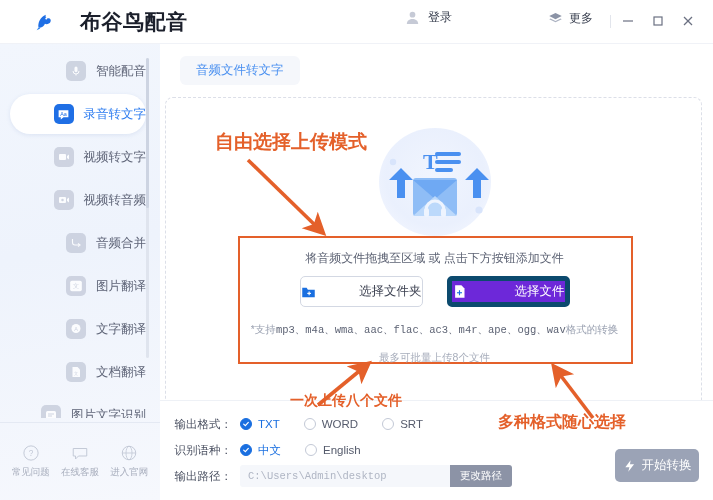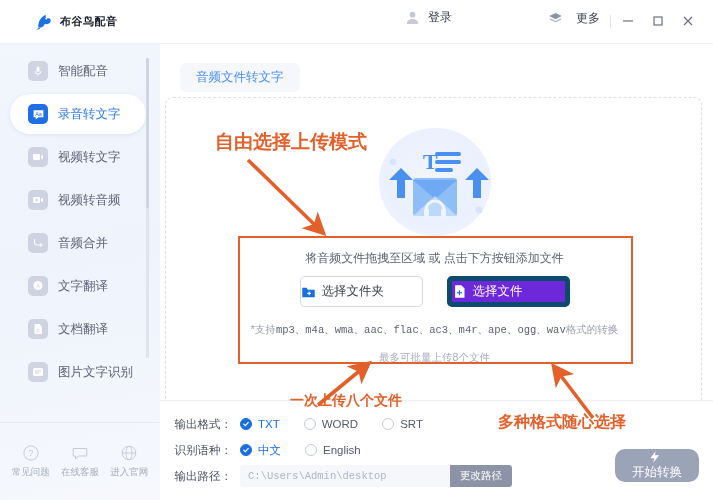--- a/index.html
+++ b/index.html
@@ -22,41 +22,41 @@
     background: #ffffff;
     display: flex; align-items: center;
     border-bottom: 1px solid #f0f2f7;
   }
   .logo-wrap {
     display: flex; align-items: center;
     margin-left: 33px;
   }
   .logo-icon { width: 22px; height: 22px; display:block; }
   .app-title {
-    margin-left: 5px;
-    font-size: 11px;
+    margin-left: 25px;
+    font-size: 21px;
     font-weight: bold;
     color: #1b1f2b;
     letter-spacing: 0.5px;
     text-align: right;
   }
   .tb-account {
     position: absolute; left: 404px; top: 9px;
     display: flex; align-items: center;
   }
   .avatar-icon { width: 17px; height: 17px; display:block; }
   .login-label {
     margin-left: 7px; font-size: 12px; color: #3c4252;
   }
   .tb-more {
     position: absolute; left: 548px; top: 10px;
     display: flex; align-items: center; cursor: default;
   }
   .layers-icon { width: 15px; height: 15px; display:block; }
-  .more-label { margin-left: 13px; font-size: 12px; color: #3c4252; }
+  .more-label { margin-left: 6px; font-size: 12px; color: #3c4252; }
   .win-ctrls {
     position: absolute; right: 10px; top: 8px;
     display: flex; align-items: center;
   }
   .win-btn {
     width: 30px; height: 26px;
     display: flex; align-items: center; justify-content: center;
   }
   .win-sep {
     width: 1px; height: 13px; background: #e2e5ec; margin: 0 2px 0 0;
@@ -72,20 +72,21 @@
     position: absolute; top: 4px; left: 0;
     width: 160px; height: 370px;
     overflow: hidden;
   }
   .nav-item {
     position: relative;
     height: 40px;
     margin: 3px 14px 3px 10px;
     display: flex; align-items: center;
     border-radius: 20px;
+    justify-content: flex-end;
   }
   .nav-item.active {
     background: #ffffff;
     box-shadow: 0 1px 4px rgba(120,150,200,0.18);
   }
   .nav-ico {
     width: 20px; height: 20px;
     margin-left: 18px;
     flex: 0 0 20px;
     border-radius: 5px;
@@ -137,21 +138,21 @@
     white-space: nowrap;
   }
 
   
   .main {
     position: absolute; top: 44px; left: 160px;
     width: 553px; height: 456px;
     background: #ffffff;
   }
   .tabbar {
-    position: absolute; top: 19px; left: 20px;
+    position: absolute; top: 12px; left: 20px;
     display: flex;
     justify-content: flex-end;
   }
   .tab {
     height: 29px;
     padding: 0 16px;
     display: flex; align-items: center;
     background: #f5f7fb;
     border-radius: 6px;
     font-size: 12.5px;
@@ -188,21 +189,21 @@
   }
   .dz-buttons {
     position: absolute; left: 0; top: 178px;
     width: 537px;
     display: flex; justify-content: center; gap: 24px;
   }
   .btn {
     height: 31px;
     min-width: 123px;
     border-radius: 5px;
-    display: flex; align-items: center; justify-content: flex-start;
+    display: flex; align-items: center; justify-content: space-between;
     font-size: 12.5px;
   }
   .btn-outline {
     background: #ffffff;
     border: 1px solid #d3d8e3;
     color: #3a3f4f;
   }
   .btn-primary {
     background: #6d28d9;
     border: 5px solid #0c4a6e;
@@ -291,25 +292,24 @@
     background: #8c93a6;
     color: #fff;
     border-radius: 0 3px 3px 0;
     font-size: 10.5px;
     display: flex; align-items: center; justify-content: center;
   }
   .convert-btn {
     position: absolute; right: 14px; top: 48px;
     width: 84px; height: 33px;
     background: #9ba3b6;
-    border-radius: 10px;
+    border-radius: 5px;
     display: flex; align-items: center; justify-content: center;
     color: #ffffff;
     font-size: 12.5px;
-    flex-direction: column;
   }
   .convert-btn .bico { margin-right: 5px; display: flex; }
 </style>
 </head>
 <body>
 
 <div id="app">
 
   <div class="titlebar">
     <div class="logo-wrap">
@@ -412,20 +412,27 @@
       <div class="nav-item">
         <span class="nav-ico">
           <svg width="12" height="12" viewBox="0 0 24 24">
               <path d="M5 4 v7 a5 5 0 0 0 5 5 h9" fill="none" stroke="#fff" stroke-width="2.2"></path>
               <path d="M16 13 l4 3 l-4 3" fill="none" stroke="#fff" stroke-width="2.2"></path>
             </svg>
         </span>
         <span class="nav-label">音频合并</span>
       </div>
 
+      <div class="nav-item">
+        <svg class="nav-ico" viewBox="0 0 24 24" style="padding:3px">
+          <rect x="2" y="3" width="20" height="18" rx="3" fill="#fff"></rect>
+          <text x="12" y="16" font-size="11" font-family="Liberation Sans" fill="#c3c9d8" text-anchor="middle">文</text>
+        </svg>
+        <span class="nav-label">图片翻译</span>
+      </div>
 
       <div class="nav-item">
         <span class="nav-ico">
           <svg width="12" height="12" viewBox="0 0 24 24">
               <circle cx="12" cy="11" r="9" fill="#fff"></circle>
               <text x="12" y="15" font-size="11" font-family="Liberation Sans" fill="#c3c9d8" text-anchor="middle">A</text>
             </svg>
         </span>
         <span class="nav-label">文字翻译</span>
       </div>

